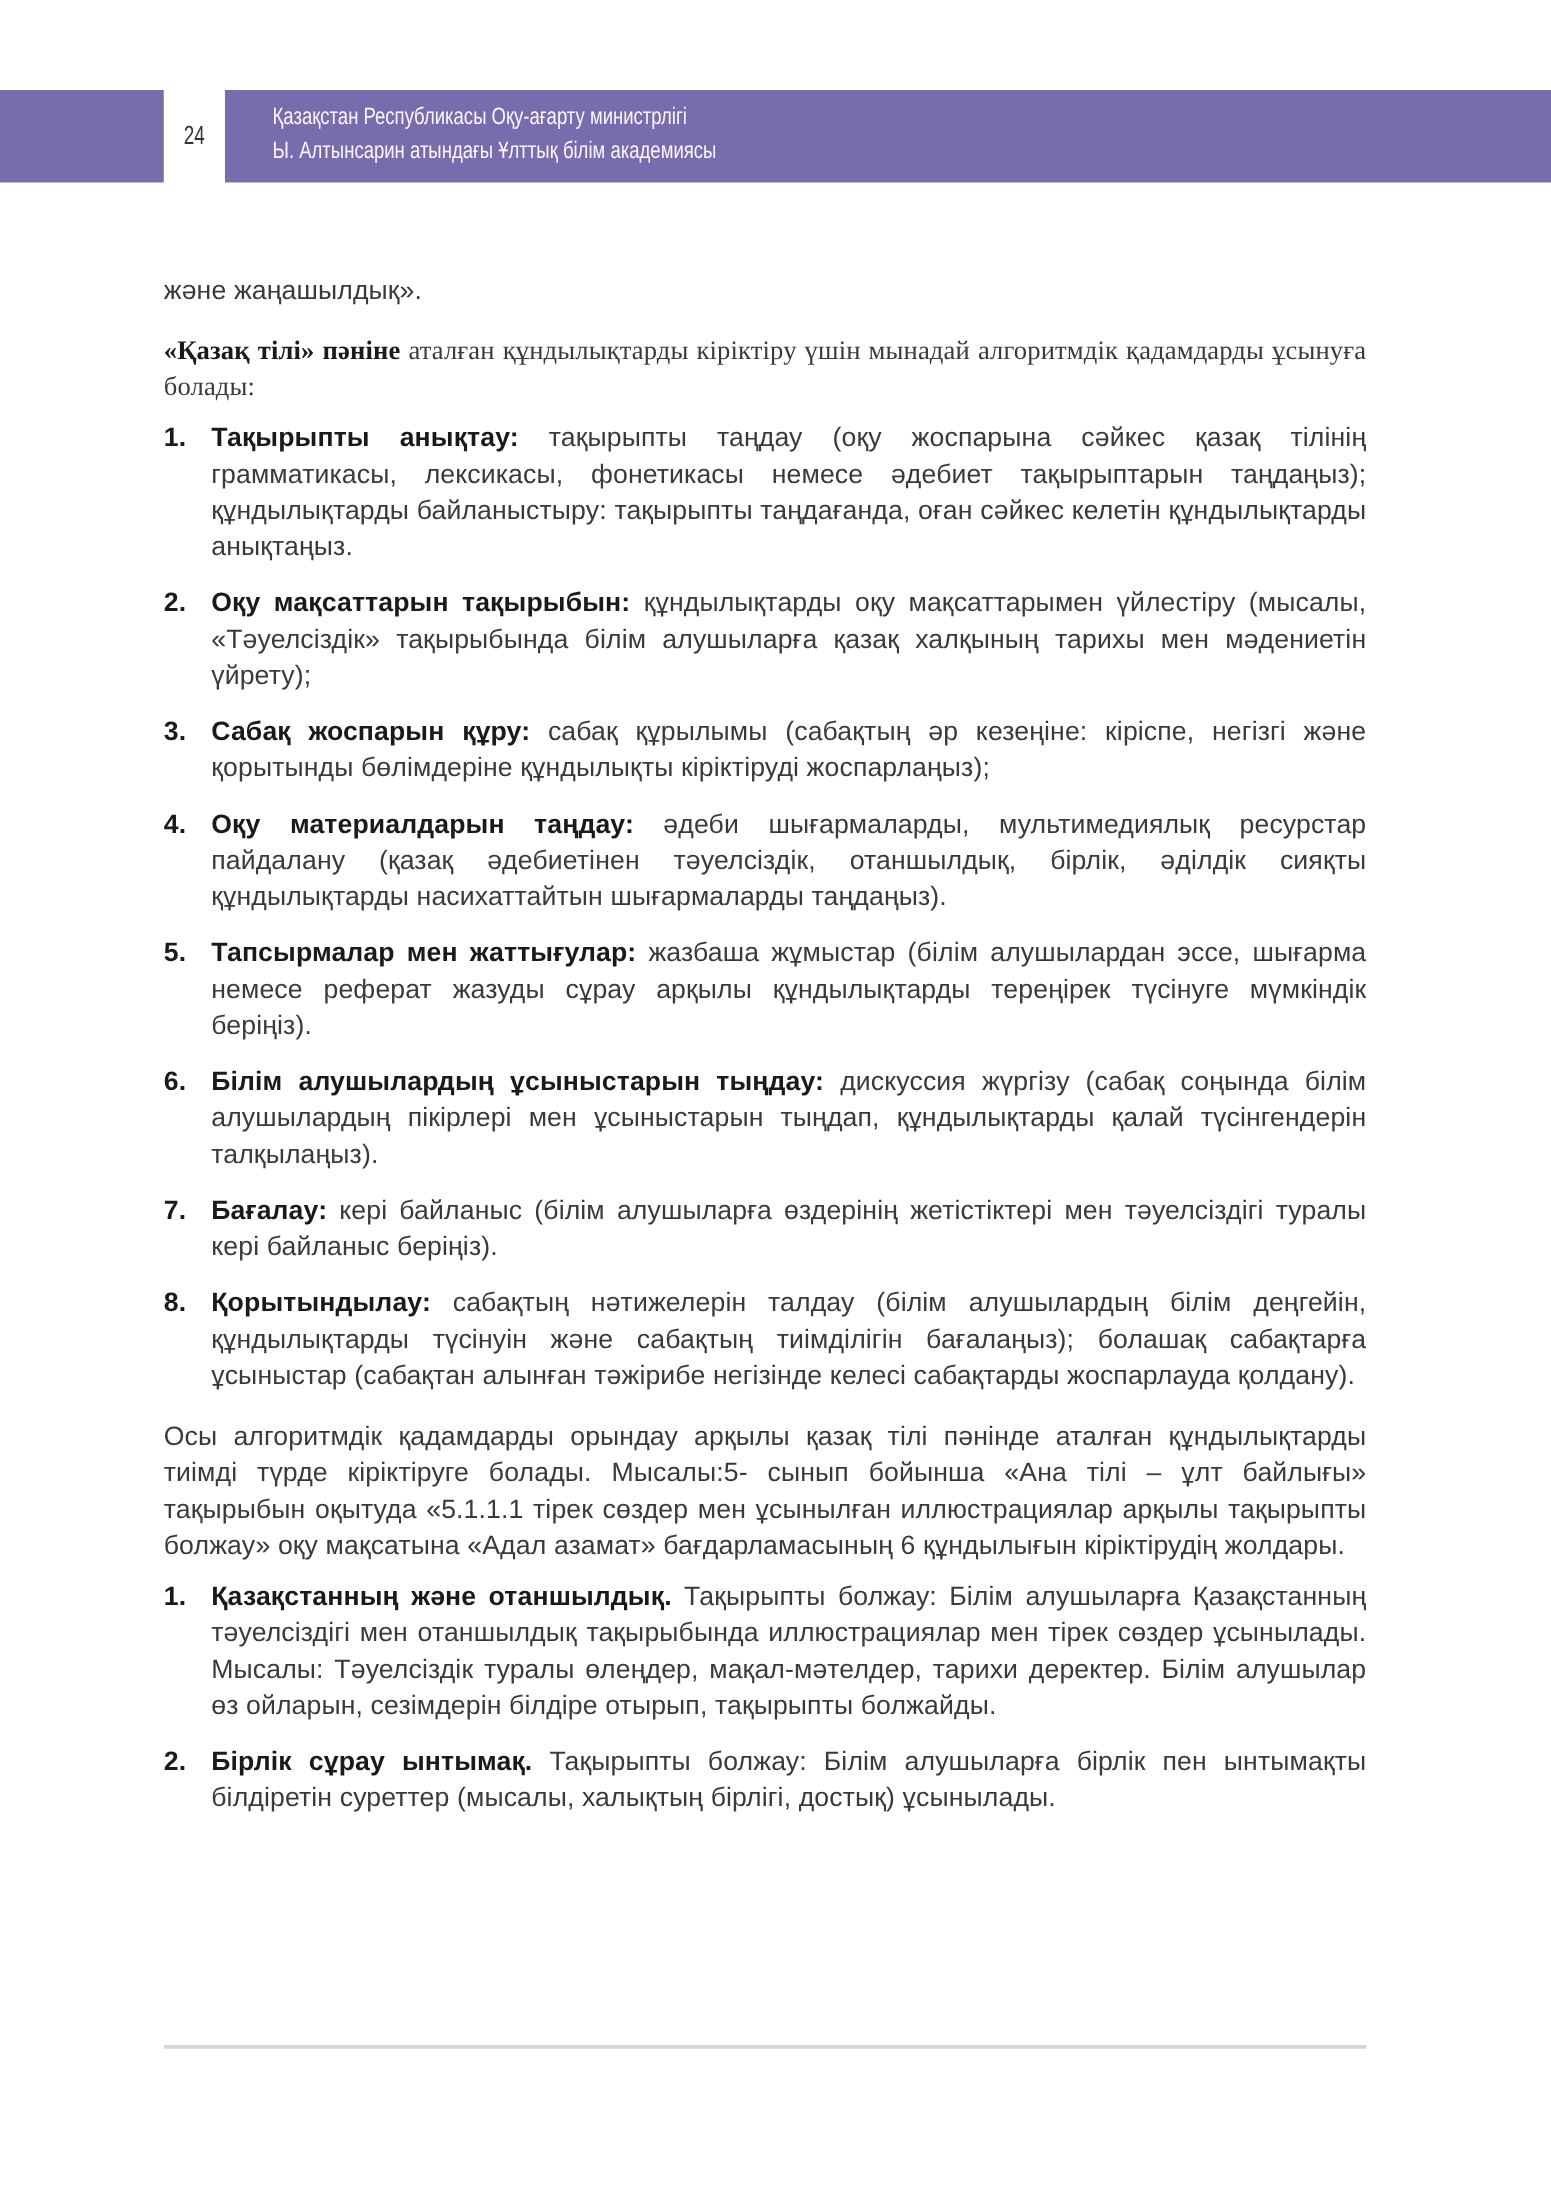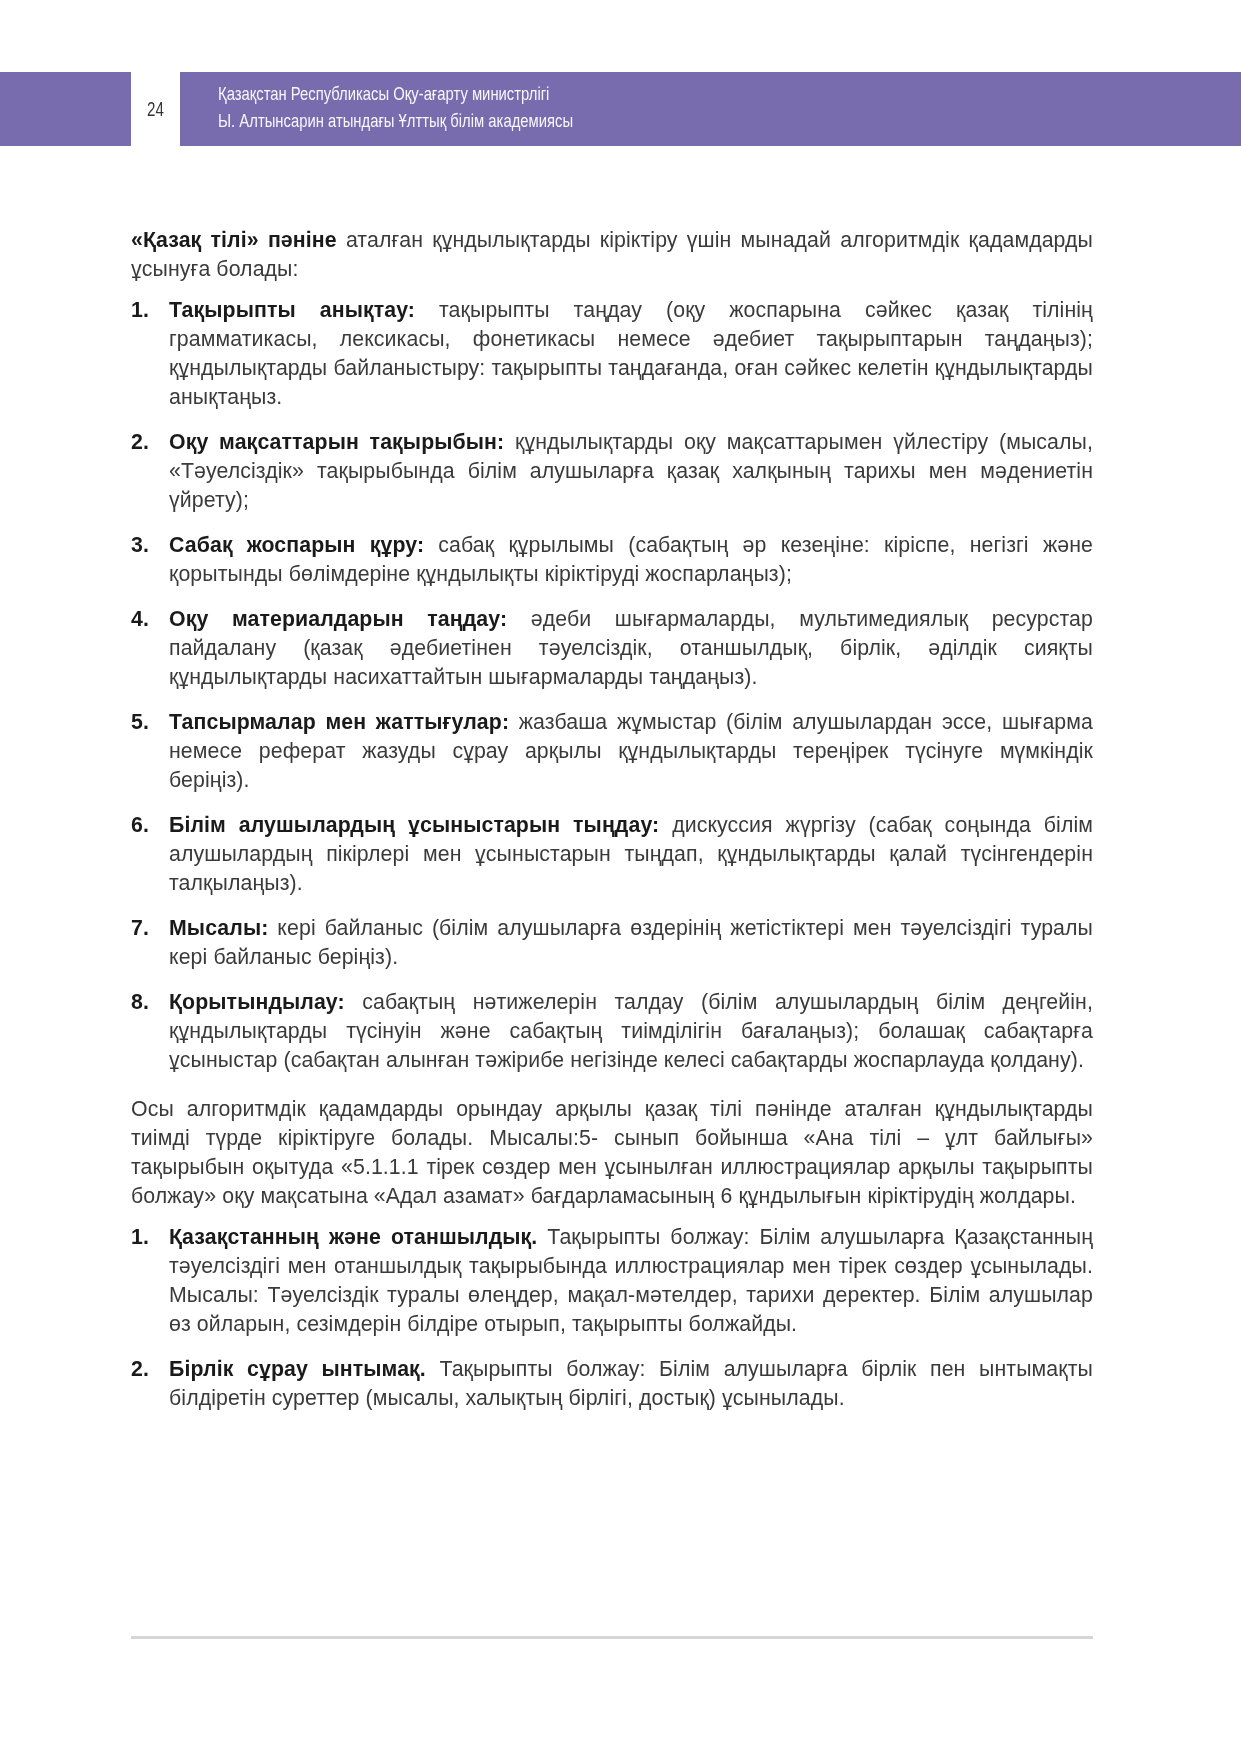--- a/index.html
+++ b/index.html
@@ -47,30 +47,31 @@
 
   <div class="hdr-left"></div>
   <div class="page-num">24</div>
   <div class="hdr-right"></div>
   <div class="hdr-text">
     <div>Қазақстан Республикасы Оқу-ағарту министрлігі</div>
     <div>Ы. Алтынсарин атындағы Ұлттық білім академиясы</div>
   </div>
 
   <div class="content">
-    <p class="para" style="margin-top:8px;"><b>«Қазақ тілі» пәніне</b><span> аталған құндылықтарды кіріктіру үшін мынадай алгоритмдік қадамдарды ұсынуға болады:</span></p>
+    <p class="para">және жаңашылдық».</p>
+    <p class="para" style="margin-top:19px;font-family:Liberation Serif, serif;"><b>«Қазақ тілі» пәніне</b><span> аталған құндылықтарды кіріктіру үшін мынадай алгоритмдік қадамдарды ұсынуға болады:</span></p>
 
     <ol class="steps">
       <li><span class="num">1.</span><b>Тақырыпты анықтау:</b><span> тақырыпты таңдау (оқу жоспарына сәйкес қазақ тілінің грамматикасы, лексикасы, фонетикасы немесе әдебиет тақырыптарын таңдаңыз); құндылықтарды байланыстыру: тақырыпты таңдағанда, оған сәйкес келетін құндылықтарды анықтаңыз.</span></li>
       <li><span class="num">2.</span><b>Оқу мақсаттарын тақырыбын:</b><span> құндылықтарды оқу мақсаттарымен үйлестіру (мысалы, «Тәуелсіздік» тақырыбында білім алушыларға қазақ халқының тарихы мен мәдениетін үйрету);</span></li>
       <li><span class="num">3.</span><b>Сабақ жоспарын құру:</b><span> сабақ құрылымы (сабақтың әр кезеңіне: кіріспе, негізгі және қорытынды бөлімдеріне құндылықты кіріктіруді жоспарлаңыз);</span></li>
       <li><span class="num">4.</span><b>Оқу материалдарын таңдау:</b><span> әдеби шығармаларды, мультимедиялық ресурстар пайдалану (қазақ әдебиетінен тәуелсіздік, отаншылдық, бірлік, әділдік сияқты құндылықтарды насихаттайтын шығармаларды таңдаңыз).</span></li>
       <li><span class="num">5.</span><b>Тапсырмалар мен жаттығулар:</b><span> жазбаша жұмыстар (білім алушылардан эссе, шығарма немесе реферат жазуды сұрау арқылы құндылықтарды тереңірек түсінуге мүмкіндік беріңіз).</span></li>
       <li><span class="num">6.</span><b>Білім алушылардың ұсыныстарын тыңдау:</b><span> дискуссия жүргізу (сабақ соңында білім алушылардың пікірлері мен ұсыныстарын тыңдап, құндылықтарды қалай түсінгендерін талқылаңыз).</span></li>
-      <li><span class="num">7.</span><b>Мысалы:</b><span> кері байланыс (білім алушыларға өздерінің жетістіктері мен тәуелсіздігі туралы кері байланыс беріңіз).</span></li>
+      <li><span class="num">7.</span><b>Бағалау:</b><span> кері байланыс (білім алушыларға өздерінің жетістіктері мен тәуелсіздігі туралы кері байланыс беріңіз).</span></li>
       <li><span class="num">8.</span><b>Қорытындылау:</b><span> сабақтың нәтижелерін талдау (білім алушылардың білім деңгейін, құндылықтарды түсінуін және сабақтың тиімділігін бағалаңыз); болашақ сабақтарға ұсыныстар (сабақтан алынған тәжірибе негізінде келесі сабақтарды жоспарлауда қолдану).</span></li>
     </ol>
 
     <p class="para gap-before">Осы алгоритмдік қадамдарды орындау арқылы қазақ тілі пәнінде аталған құндылықтарды тиімді түрде кіріктіруге болады. Мысалы:5- сынып бойынша «Ана тілі – ұлт байлығы» тақырыбын оқытуда «5.1.1.1 тірек сөздер  мен ұсынылған иллюстрациялар арқылы  тақырыпты болжау» оқу мақсатына «Адал азамат» бағдарламасының 6 құндылығын кіріктірудің жолдары.</p>
 
     <ol class="steps">
       <li><span class="num">1.</span><b>Қазақстанның және отаншылдық.</b><span> Тақырыпты болжау: Білім алушыларға Қазақстанның тәуелсіздігі мен отаншылдық тақырыбында иллюстрациялар мен тірек сөздер ұсынылады. Мысалы: Тәуелсіздік туралы өлеңдер, мақал-мәтелдер, тарихи деректер. Білім алушылар өз ойларын, сезімдерін білдіре отырып, тақырыпты болжайды.</span></li>
       <li><span class="num">2.</span><b>Бірлік сұрау ынтымақ.</b><span> Тақырыпты болжау: Білім алушыларға бірлік пен ынтымақты білдіретін суреттер (мысалы, халықтың бірлігі, достық) ұсынылады.</span></li>
     </ol>
   </div>

